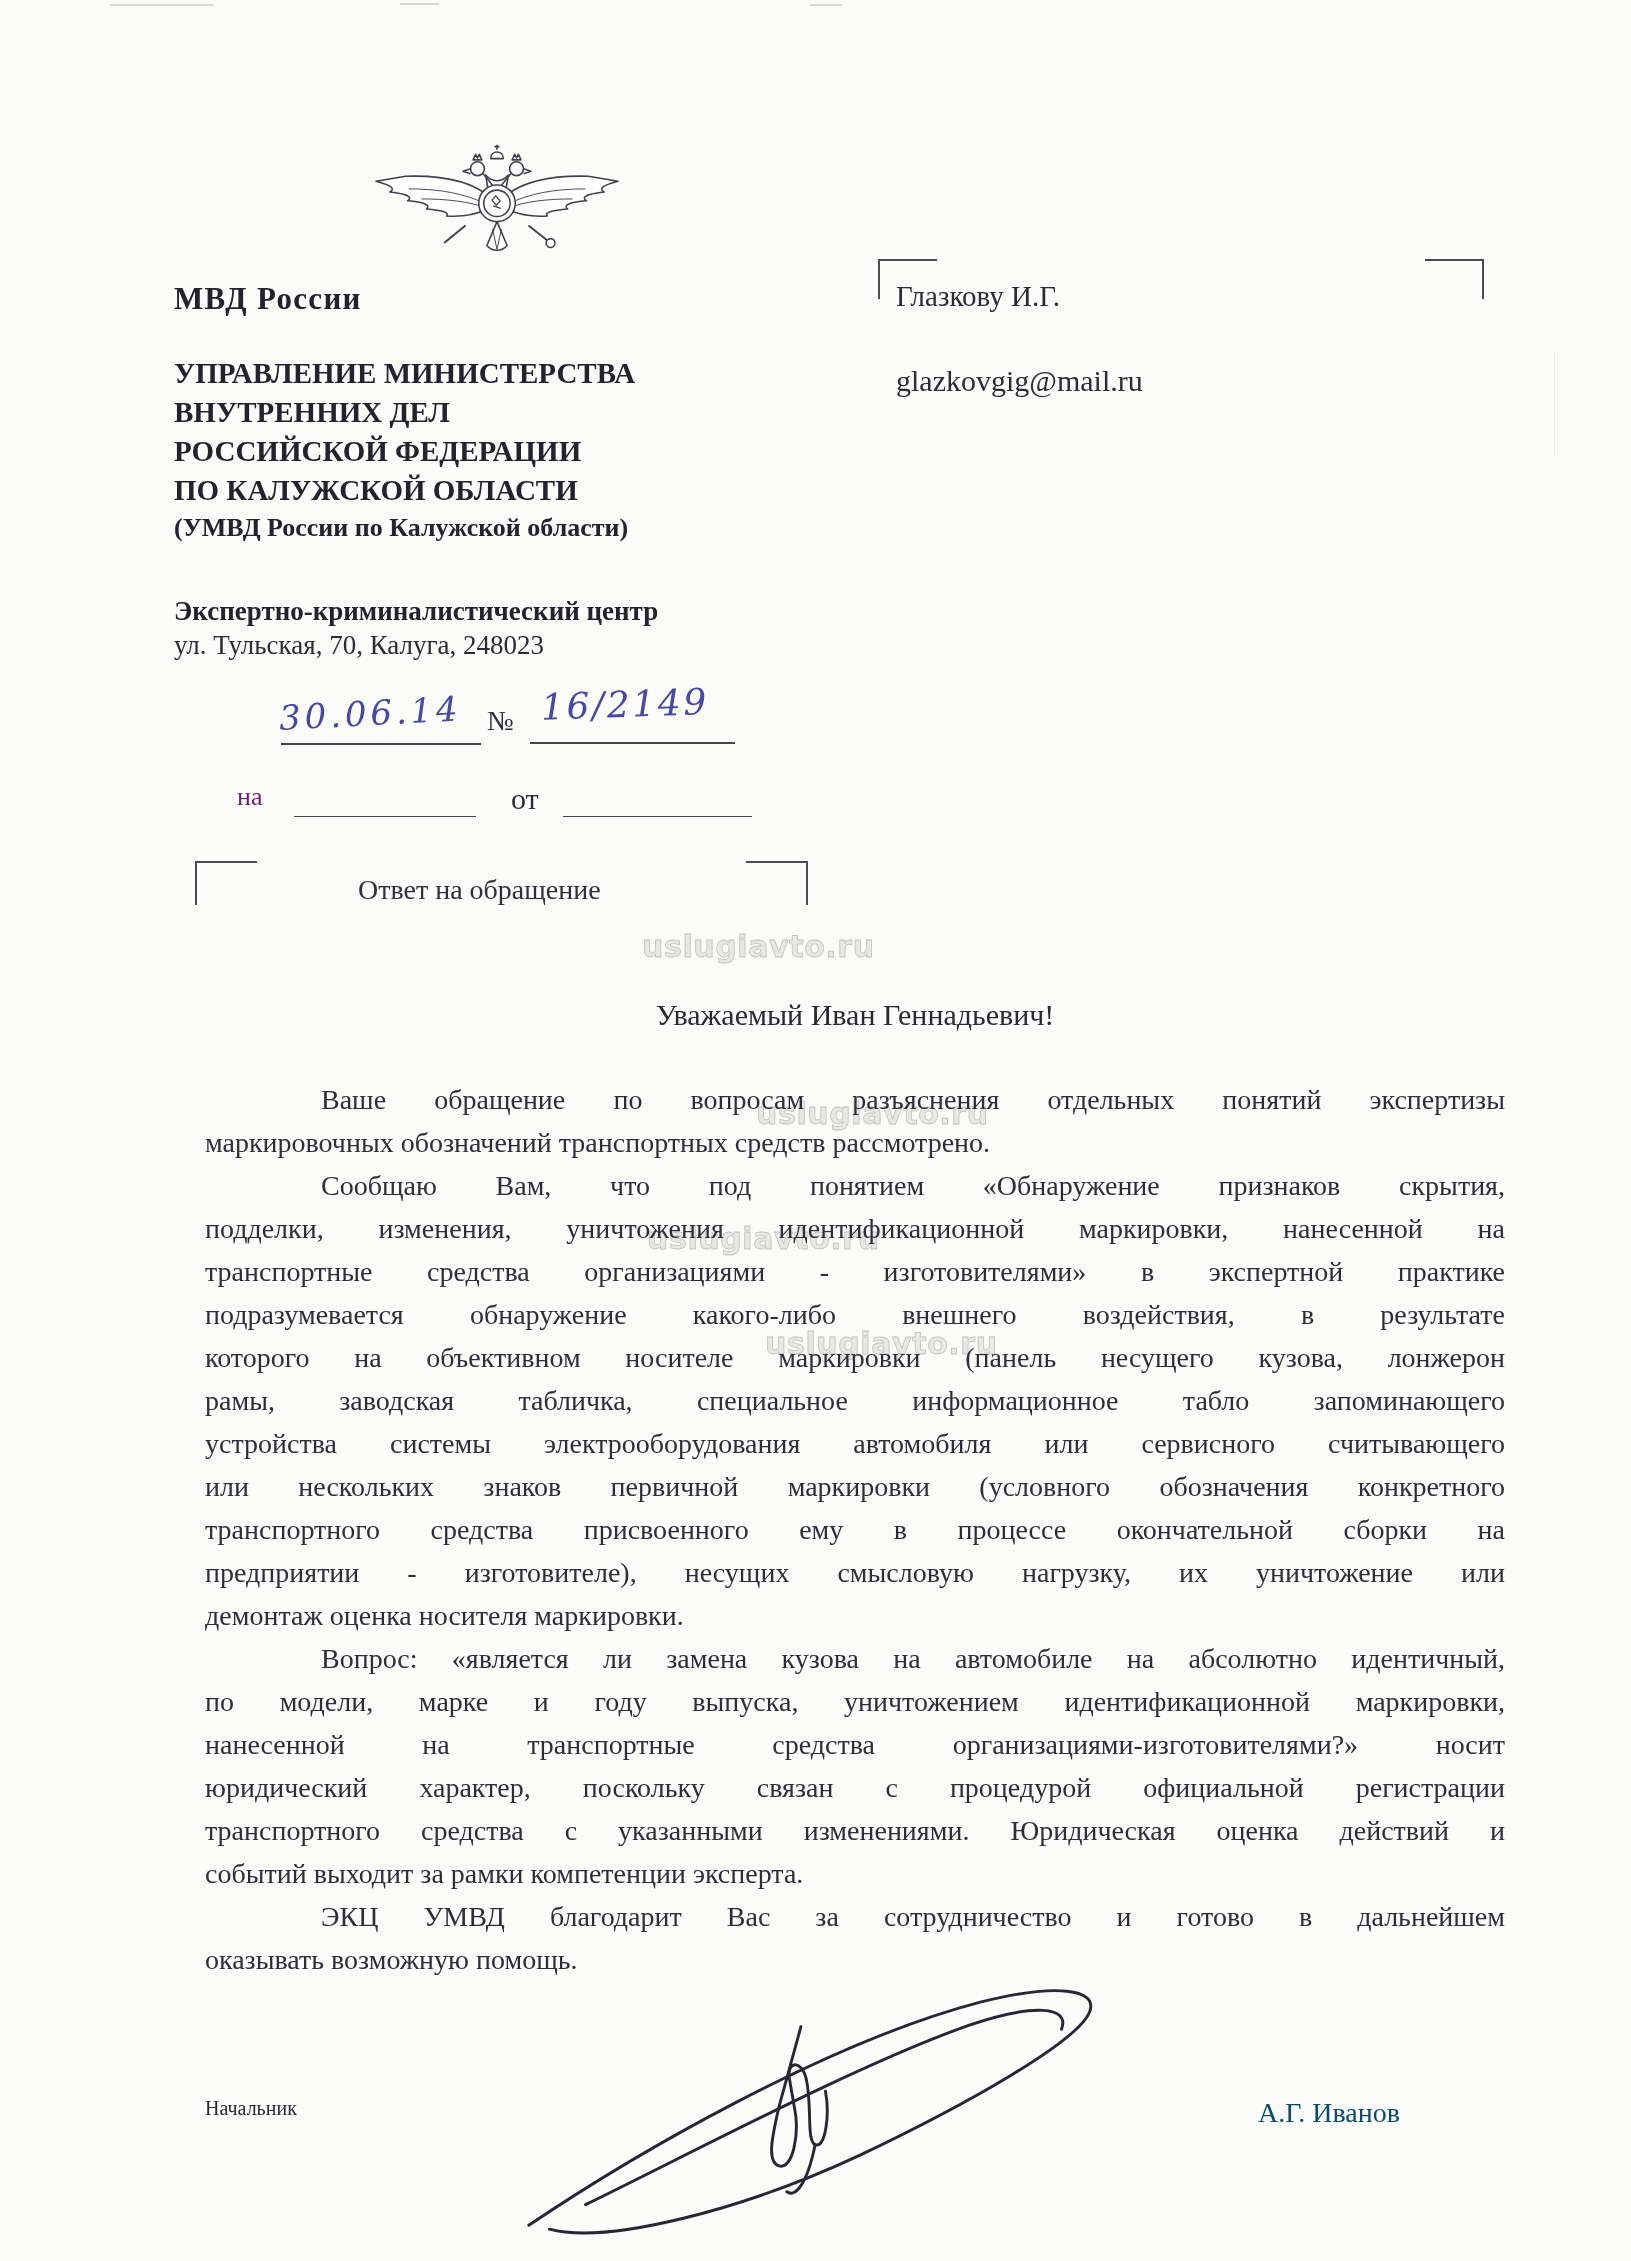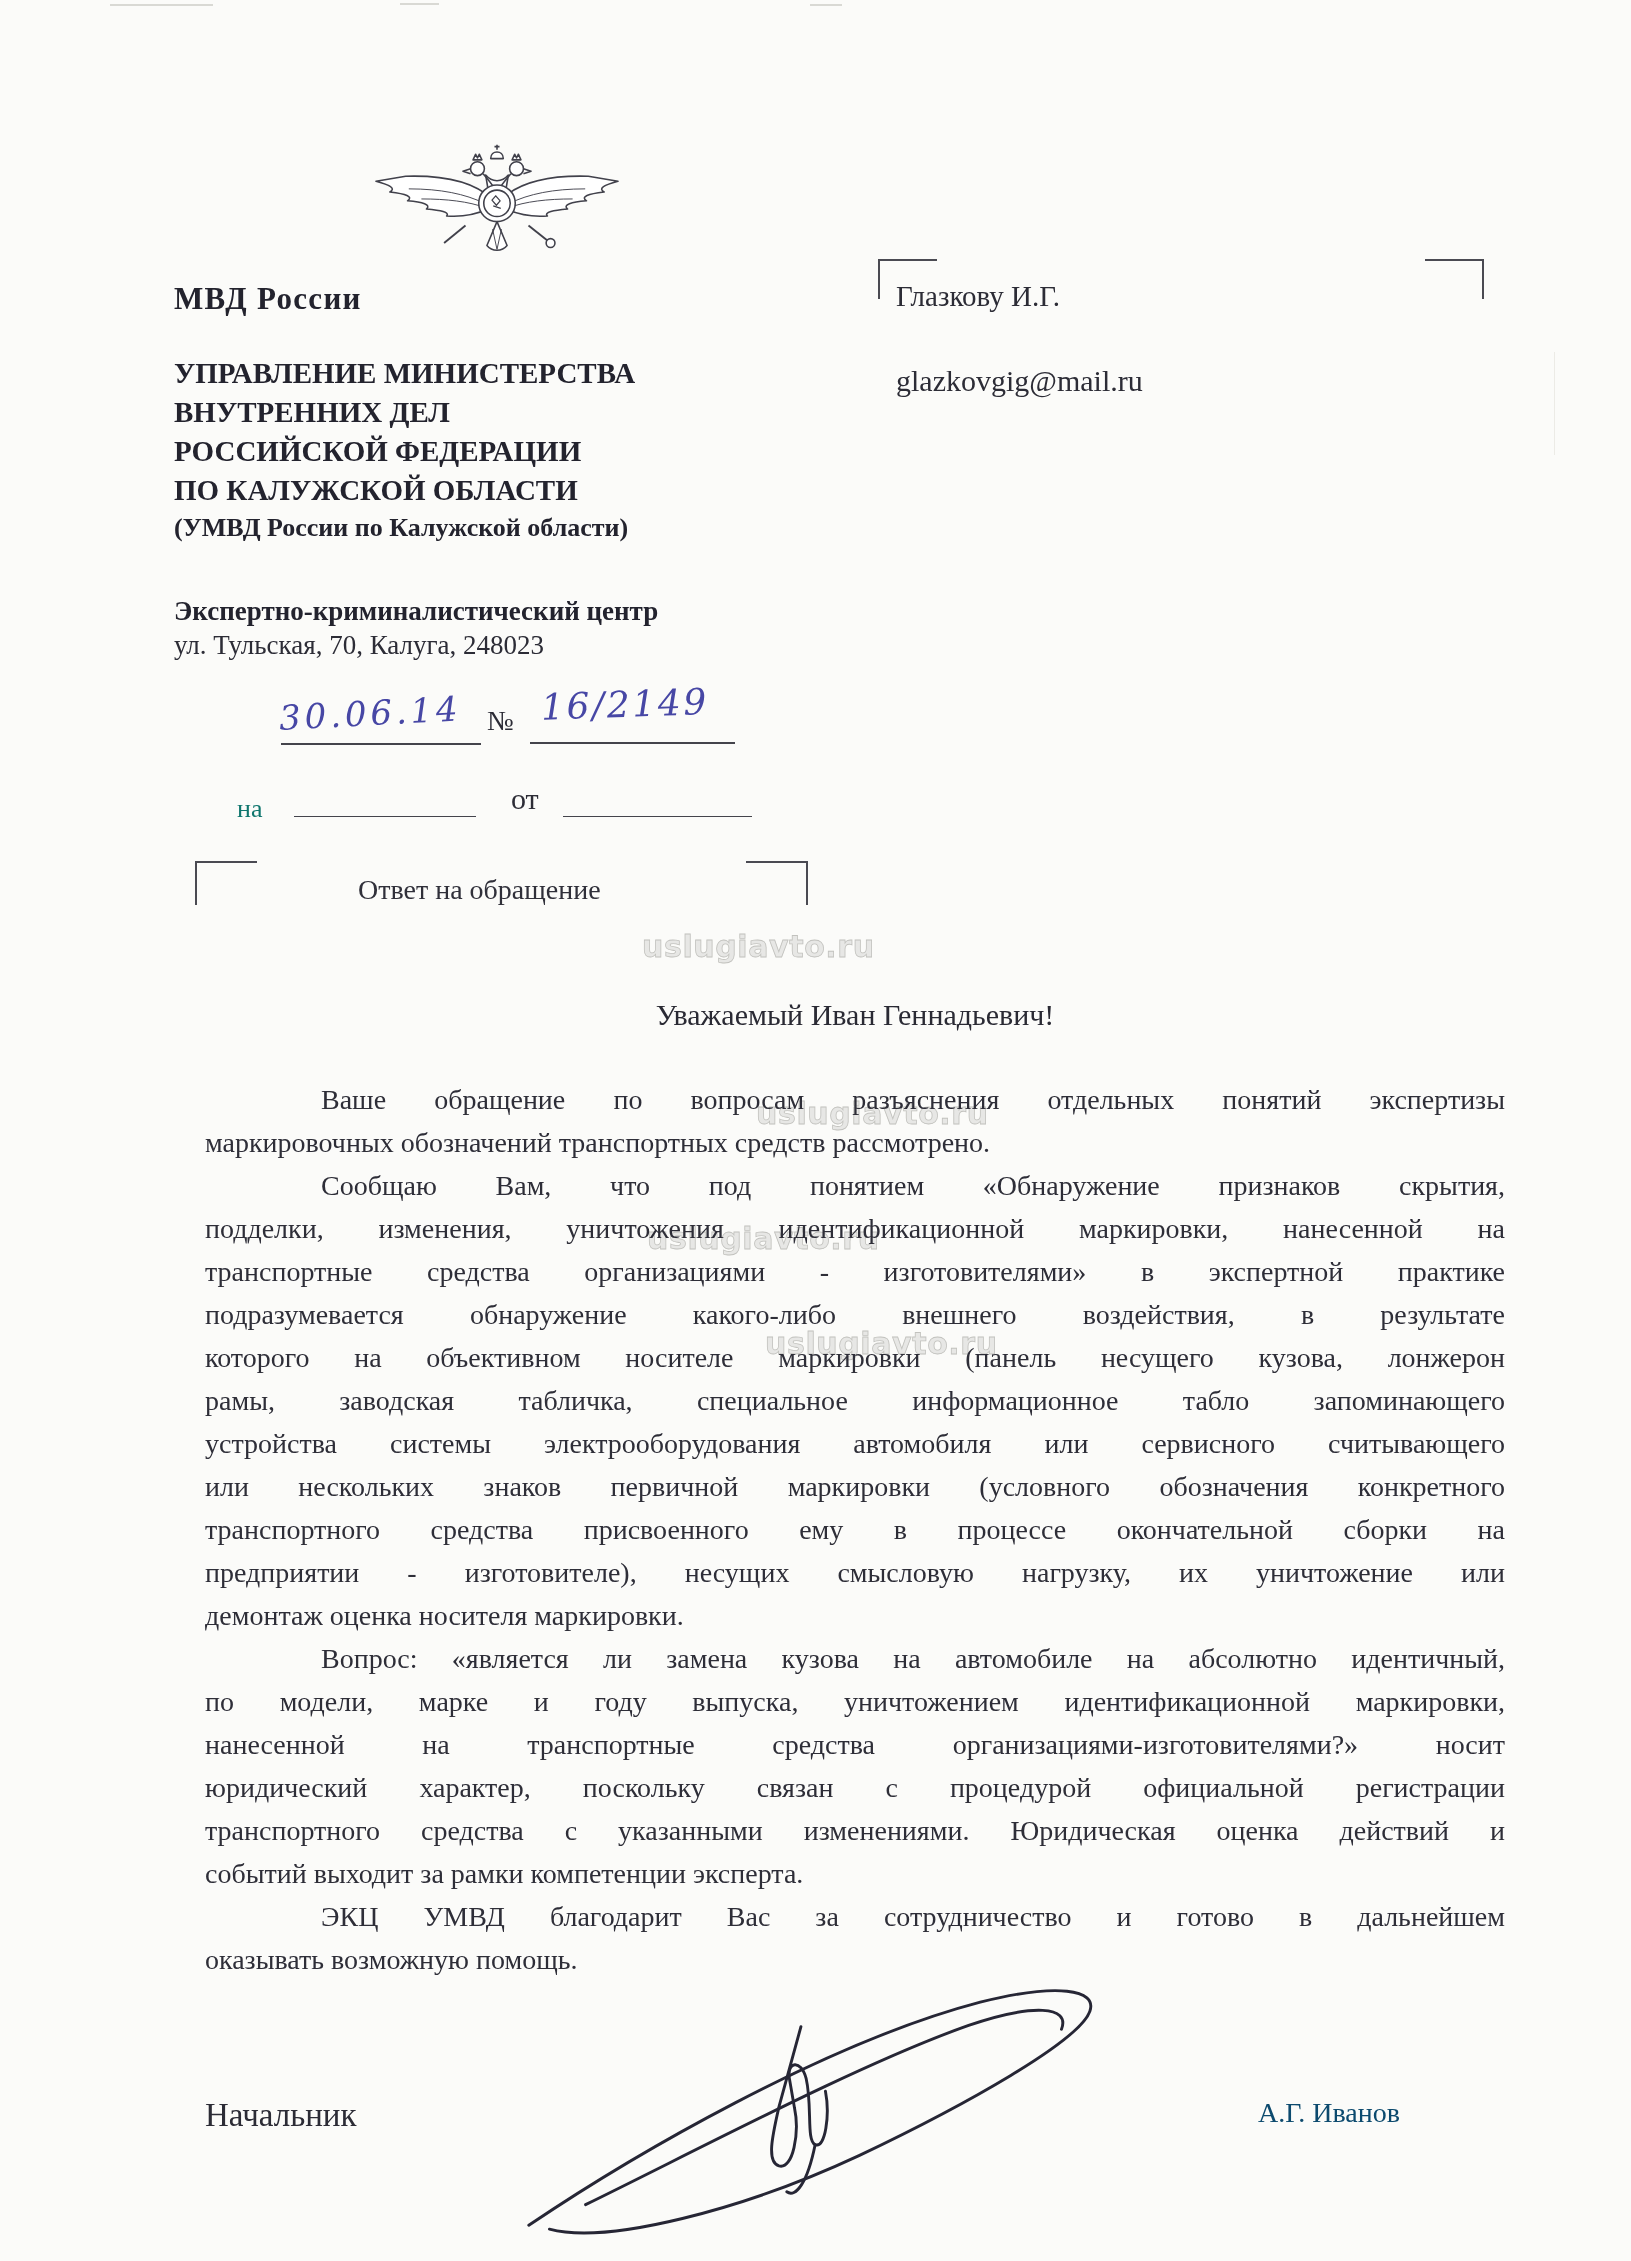--- a/index.html
+++ b/index.html
@@ -23,21 +23,21 @@
   .dept{top:596px;font-size:27px;font-weight:bold;color:#23232e;}
   .addr{top:630px;font-size:27px;color:#2c2c36;}
   
   .hand{font-style:italic;color:#4747a5;font-family:"DejaVu Serif",serif;}
   .hw-date{left:279px;top:693px;width:187px;font-size:34px;letter-spacing:3.9px;transform:rotate(-3deg);}
   .no-sign{left:487px;top:705px;font-size:28px;color:#2c2c36;}
   .hw-num{left:541px;top:683px;width:213px;font-size:36px;letter-spacing:2.6px;transform:rotate(-2deg);}
   .rule{position:absolute;background:#44444c;height:1.9px;}
   .r-date{left:281px;top:743px;width:200px;}
   .r-num{left:530px;top:742px;width:205px;}
-  .na{left:237px;top:782px;font-size:26px;color:#0f766e;margin-top:12px;}
+  .na{left:237px;top:782px;font-size:26px;color:#701a75;}
   .ot{left:511px;top:782px;font-size:30px;color:#2c2c36;}
   .r-na{left:294px;top:816px;width:182px;height:1.3px;}
   .r-ot{left:563px;top:816px;width:189px;height:1.3px;}
   
   .rcp-name{left:896px;top:280px;font-size:29px;color:#2c2c36;}
   .rcp-mail{left:896px;top:364px;font-size:30px;color:#2c2c36;}
   
   .cm{position:absolute;}
   .cm .h,.cm .v{position:absolute;background:#4a4a52;}
   .cm .h{height:1.9px;}
@@ -50,21 +50,21 @@
       font-weight:bold;font-size:30px;letter-spacing:0.6px;
       color:#e7e7e5;-webkit-text-stroke:0.8px #c2c2be;}
   
   .salutation{left:205px;top:998px;width:1300px;text-align:center;
       font-size:30px;color:#2a2a34;z-index:2;}
   .body{left:205px;top:1078px;width:1300px;z-index:2;font-size:28px;color:#2e2e38;}
   .body .bl{height:43px;line-height:43px;text-align:justify;text-align-last:justify;white-space:normal;}
   .body .bl.last{text-align-last:left;}
   .body .bl.ind{text-indent:116px;}
   
-  .post{left:205px;top:2097px;font-size:33px;color:#2c2c36;z-index:2;}
+  .post{left:205px;top:2097px;font-size:20px;color:#2c2c36;z-index:2;}
   .signer{left:1258px;top:2097px;width:213px;text-align:left;font-size:28px;color:#0c4a6e;z-index:2;}
   .sig-svg{left:503px;top:1975px;z-index:3;}
   
   .speck{position:absolute;background:#d9d9d4;}
 </style>
 </head>
 <body>
 
 <div class="page">
 

